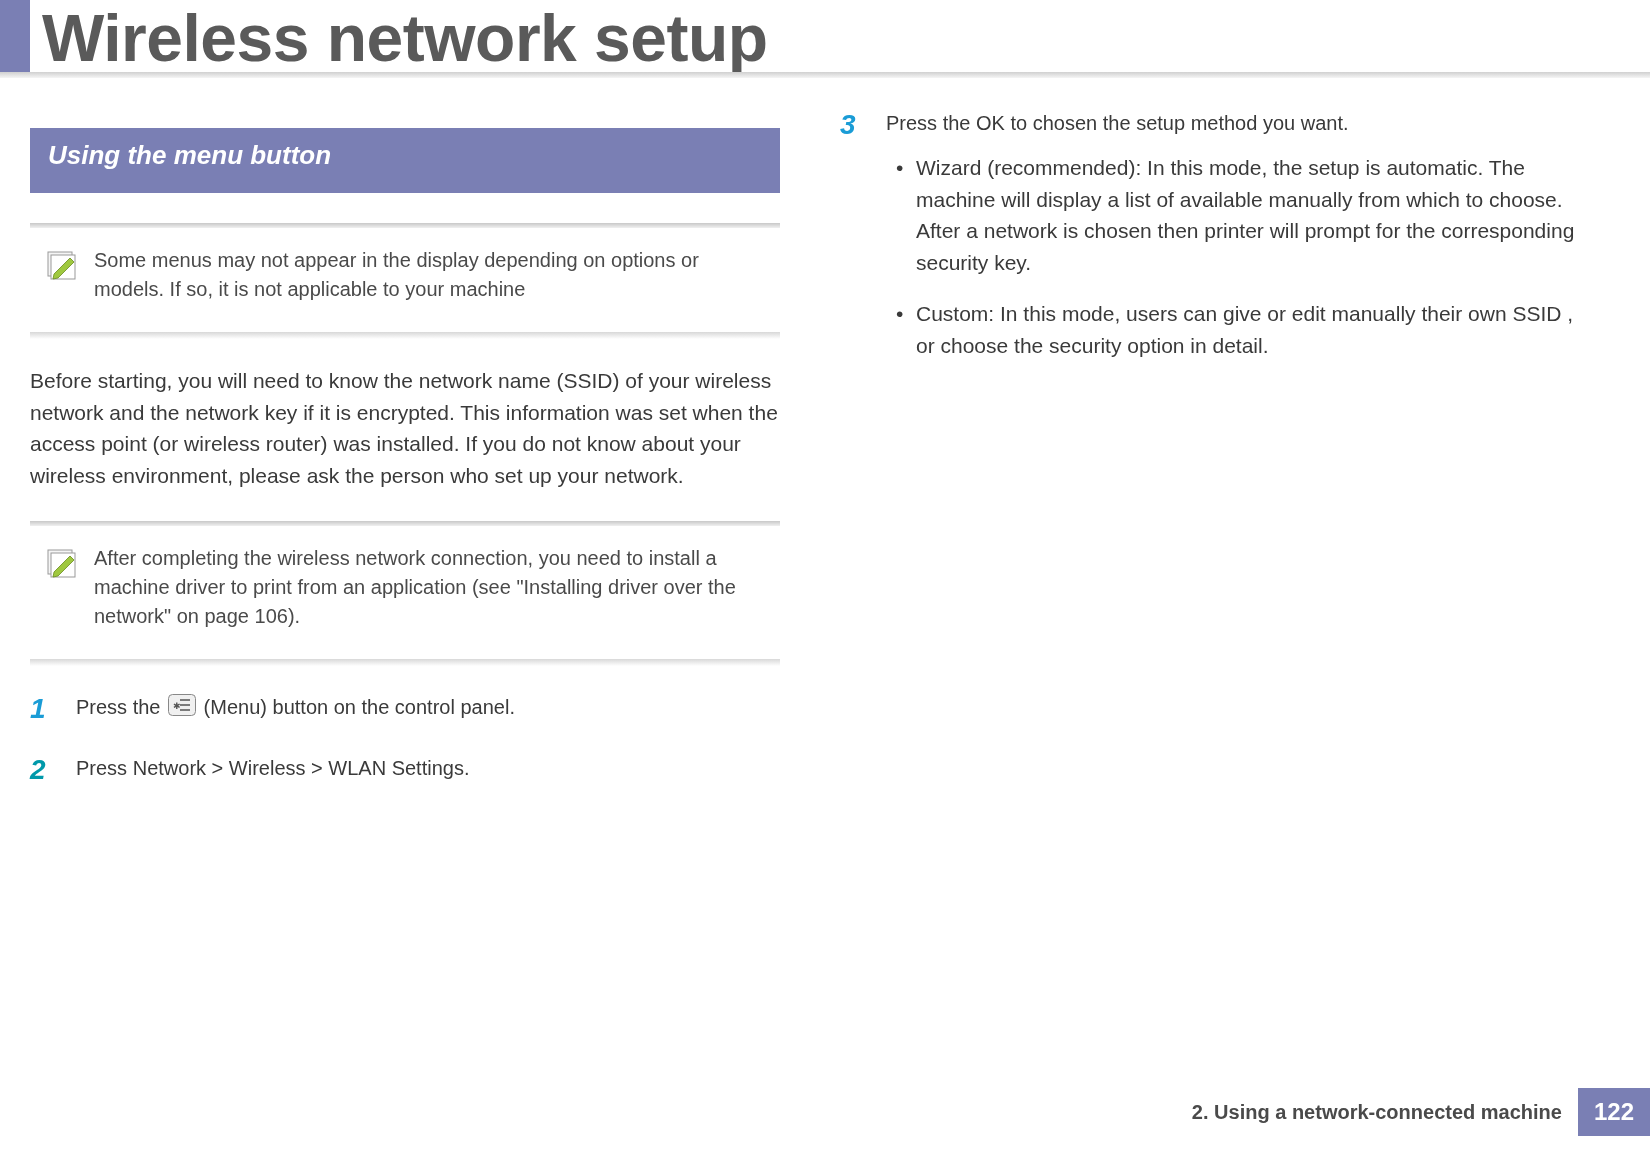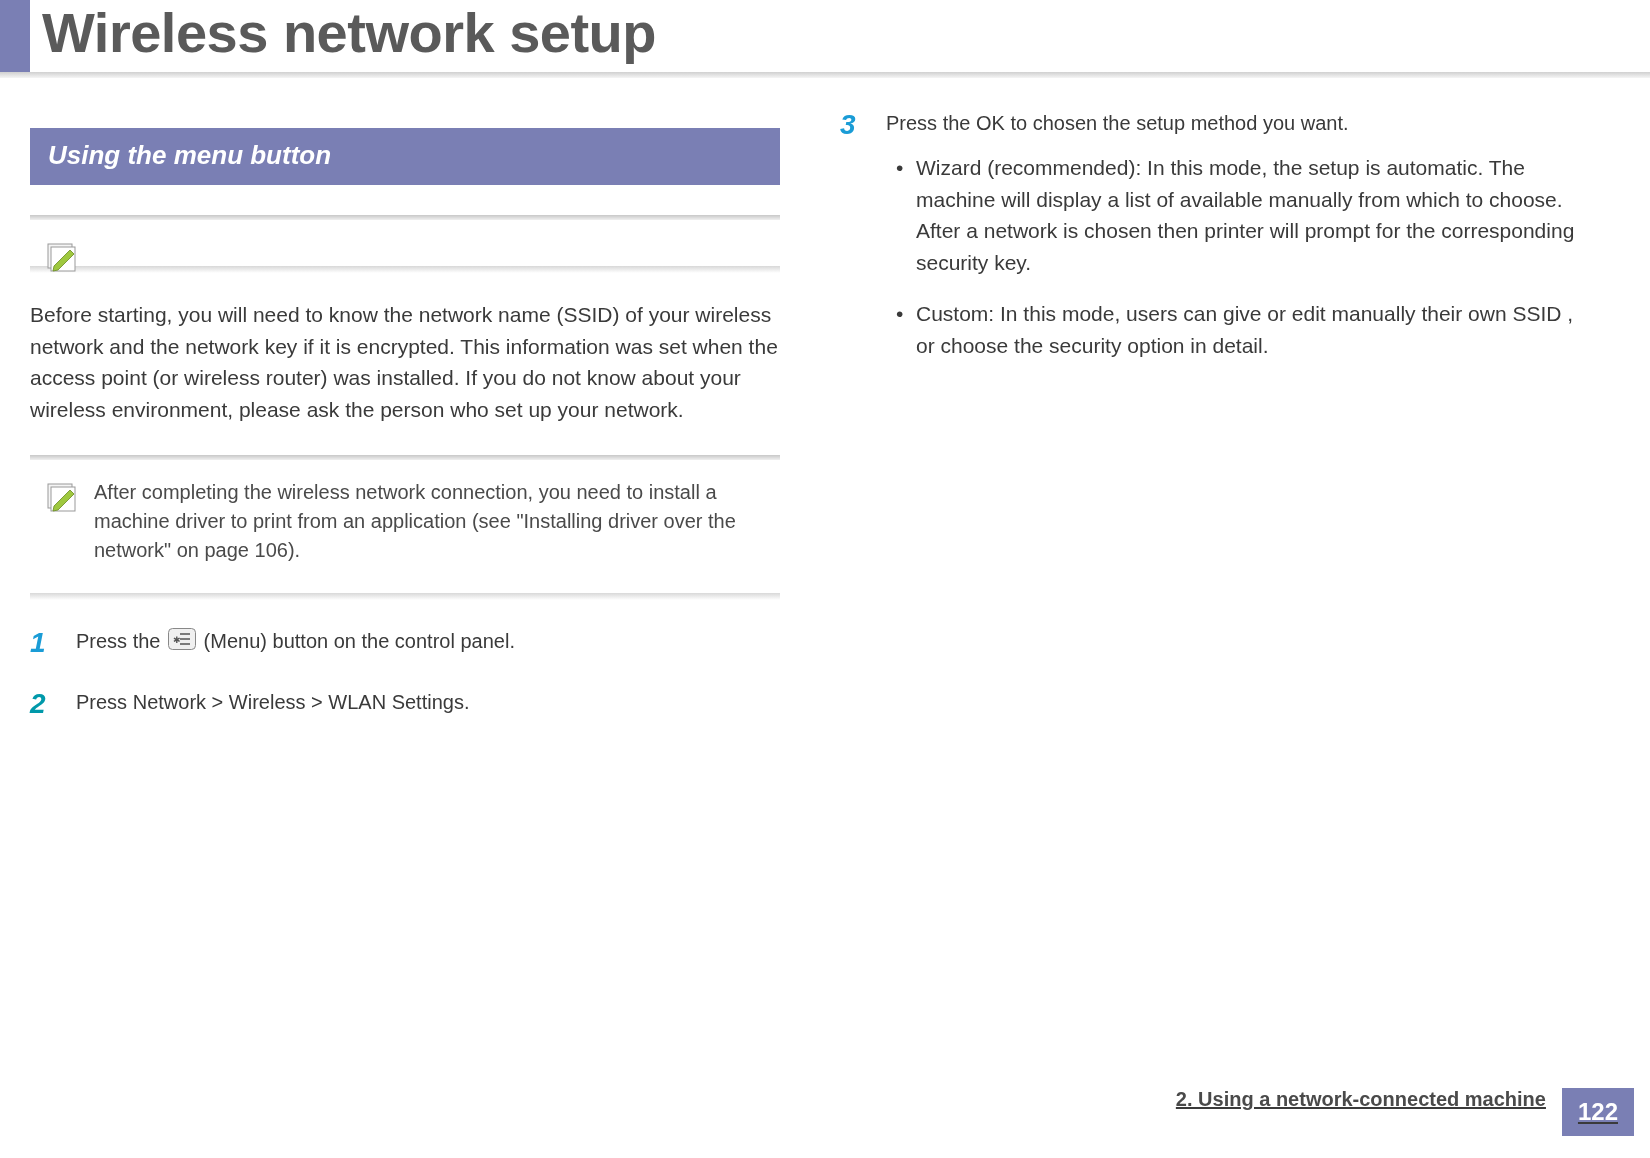--- a/index.html
+++ b/index.html
@@ -25,21 +25,21 @@
       left: 0;
       top: 0;
       width: 30px;
       height: 72px;
       background: #7a7fb4;
     }
     .page-title {
       position: absolute;
       left: 42px;
       top: 0;
-      font-size: 56px;
+      font-size: 66px;
       font-weight: bold;
       color: #5a5a5a;
       letter-spacing: -0.5px;
     }
     .header-divider {
       position: absolute;
       top: 72px;
       left: 0;
       right: 0;
       height: 6px;
@@ -53,21 +53,21 @@
     .column {
       flex: 1;
       max-width: 750px;
     }
     .section-heading {
       background: #7a7fb4;
       color: #ffffff;
       font-size: 26px;
       font-weight: bold;
       font-style: italic;
-      padding: 12px 18px 14px 18px;
+      padding: 12px 18px 22px 18px;
       margin-bottom: 30px;
       margin-top: 20px;
     }
     .note-box {
       position: relative;
       padding: 14px 18px 14px 64px;
       margin-bottom: 14px;
       font-size: 20px;
       line-height: 1.45;
       color: #4a4a4a;
@@ -147,24 +147,23 @@
       font-weight: normal;
     }
     .menu-icon-inline {
       display: inline-block;
       vertical-align: middle;
       margin: 0 2px;
     }
     .footer {
       position: absolute;
       bottom: 22px;
-      right: 16px;
-      display: flex;
-      align-items: flex-start;
-      text-decoration: underline;
+      right: 0;
+      display: flex;
+      align-items: center;
     }
     .footer-text {
       font-size: 20px;
       font-weight: bold;
       color: #4a4a4a;
       margin-right: 16px;
     }
     .footer-page {
       background: #7a7fb4;
       color: #ffffff;
@@ -190,20 +189,21 @@
 
     <div class="note-box-top-line"></div>
     <div class="note-box">
       <span class="note-icon">
         <svg viewBox="0 0 34 34" width="34" height="34">
           <rect x="4" y="6" width="24" height="24" fill="#f5f5f5" stroke="#999" stroke-width="1"></rect>
           <rect x="7" y="9" width="24" height="24" fill="#ffffff" stroke="#999" stroke-width="1"></rect>
           <path d="M 10 28 L 26 12 L 30 16 L 14 32 L 9 33 Z" fill="#9fc83f" stroke="#6a8c20" stroke-width="0.8"></path>
         </svg>
       </span>
+      <span>Some menus may not appear in the display depending on options or models. If so, it is not applicable to your machine</span>
     </div>
     <div class="note-box-bottom-line"></div>
 
     <p class="body-text">Before starting, you will need to know the network name (SSID) of your wireless network and the network key if it is encrypted. This information was set when the access point (or wireless router) was installed. If you do not know about your wireless environment, please ask the person who set up your network.</p>
 
     <div class="note-box-top-line"></div>
     <div class="note-box">
       <span class="note-icon">
         <svg viewBox="0 0 34 34" width="34" height="34">
           <rect x="4" y="6" width="24" height="24" fill="#f5f5f5" stroke="#999" stroke-width="1"></rect>

